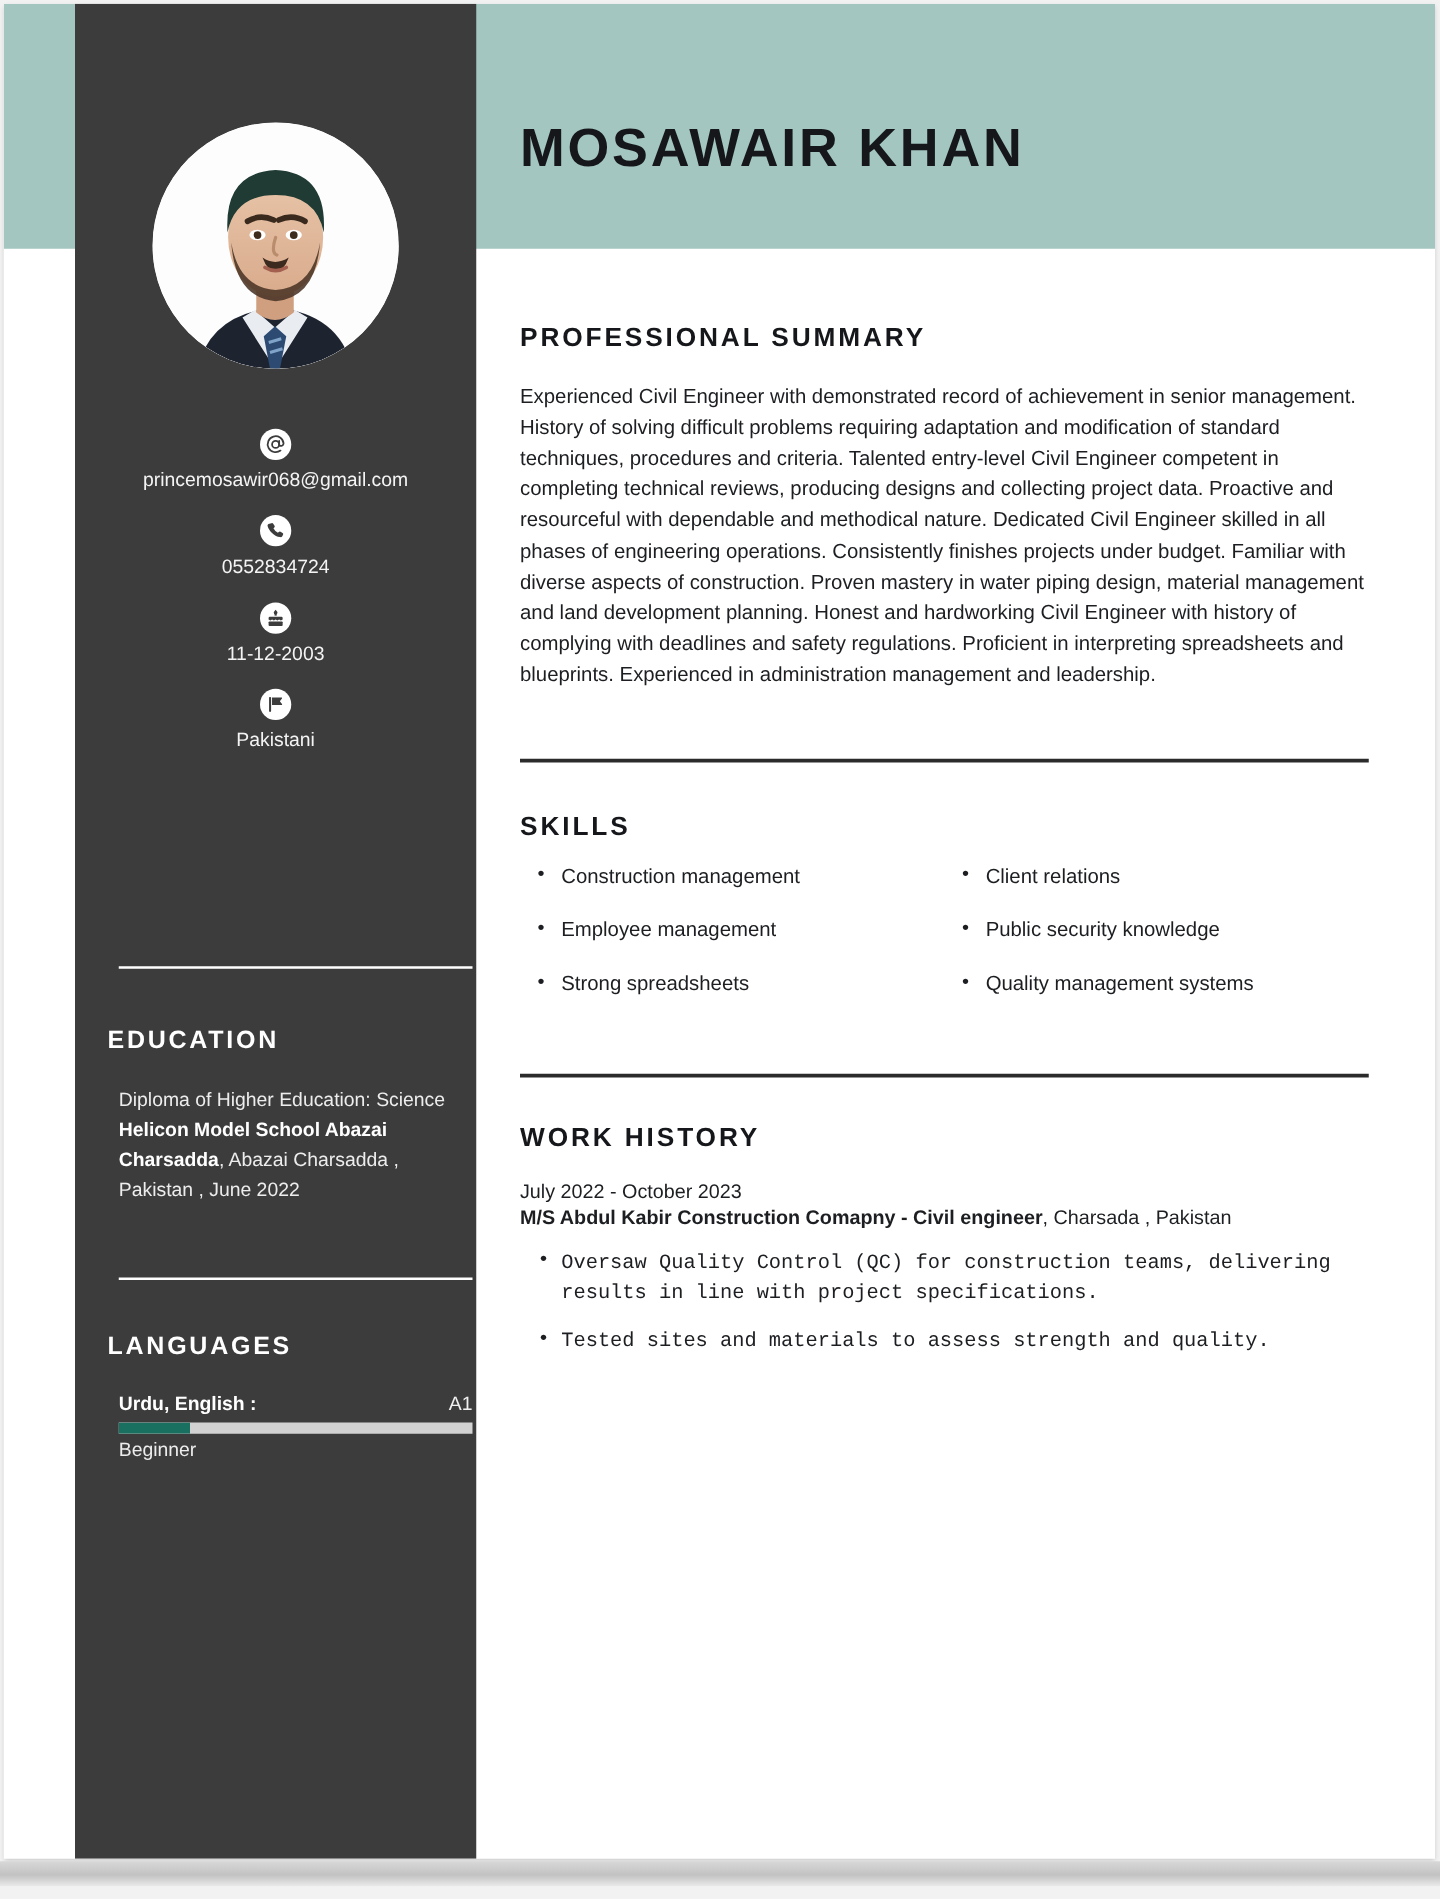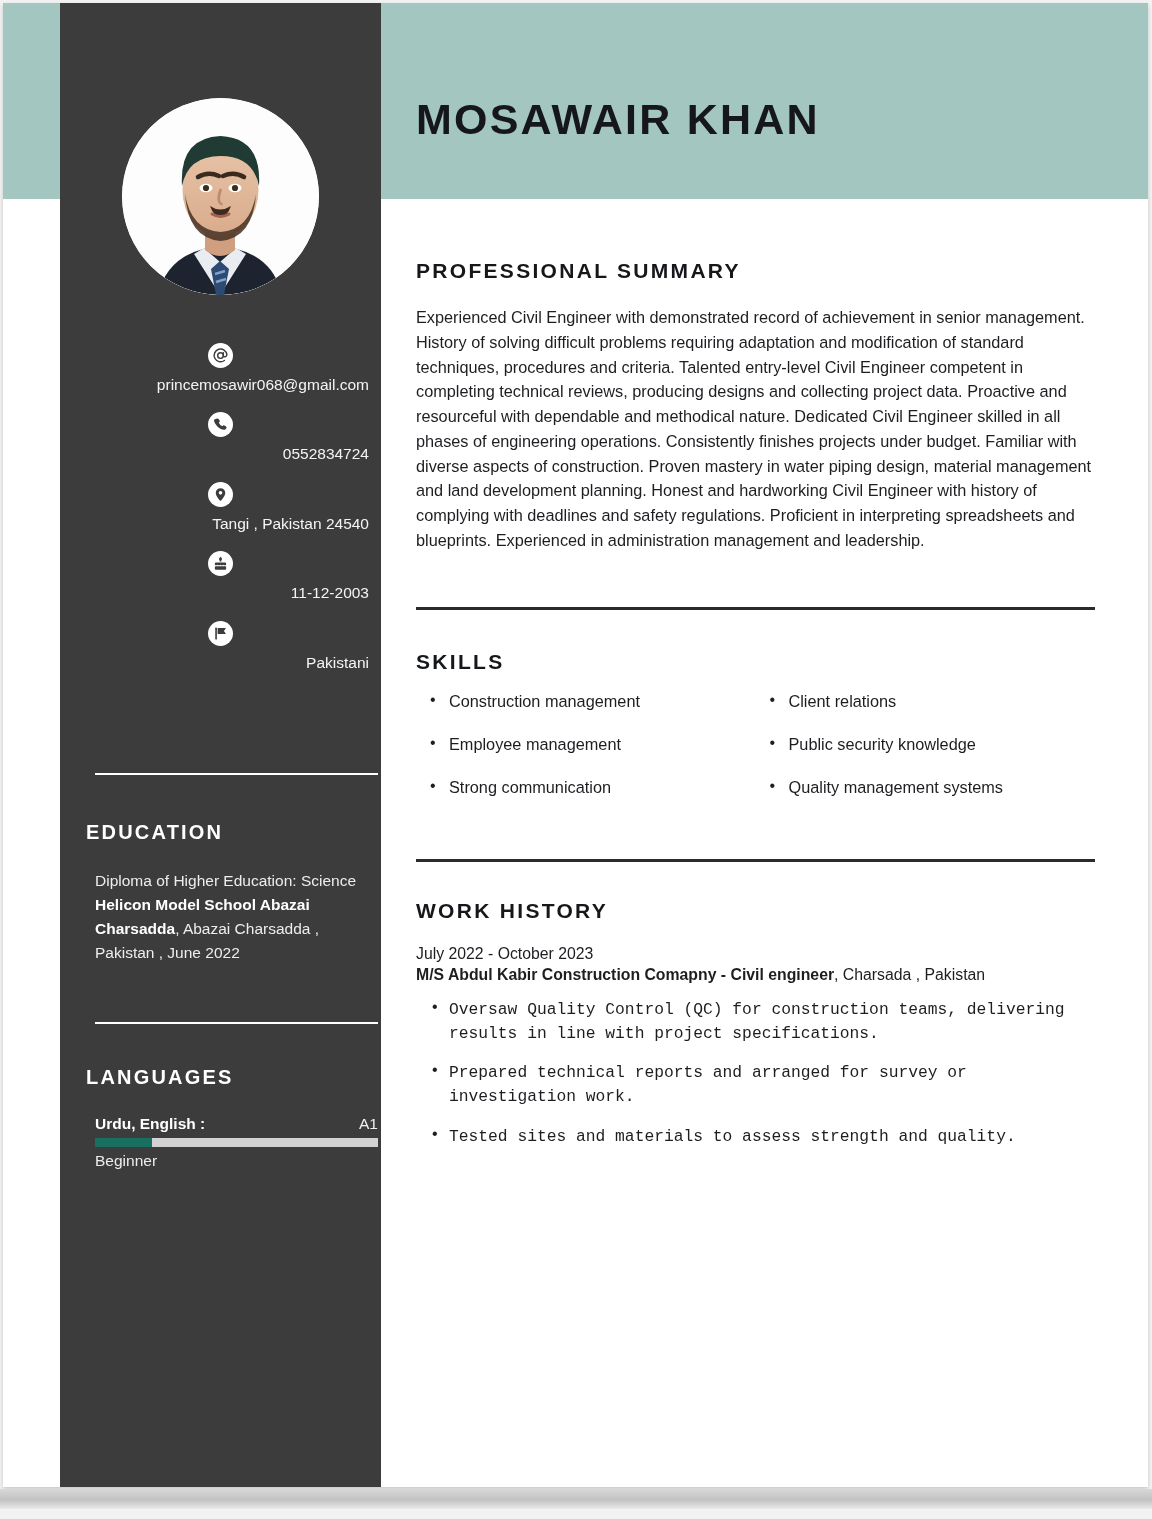--- a/index.html
+++ b/index.html
@@ -101,21 +101,20 @@
     margin-bottom: 7px;
   }
   .contact-icon svg { display: block; }
   .contact-text {
     display: block;
     font-size: 15.5px;
     color: #f4f4f4;
     line-height: 1.25;
     padding: 0 12px;
     word-break: break-word;
-    text-align: right;
   }
 
   .side-divider {
     position: absolute;
     left: 35px;
     width: 283px;
     height: 2px;
     background: #ffffff;
   }
 
@@ -319,29 +318,20 @@
 
       <div class="contact-item">
         <span class="contact-icon">
           <svg width="15" height="15" viewBox="0 0 24 24" fill="#3c3c3c">
             <path d="M6.6 2.5a1.8 1.8 0 0 1 2.3.6l1.7 2.6a1.8 1.8 0 0 1-.3 2.3l-1.1 1a12 12 0 0 0 5.8 5.8l1-1.1a1.8 1.8 0 0 1 2.3-.3l2.6 1.7a1.8 1.8 0 0 1 .6 2.3l-1 1.8a2.4 2.4 0 0 1-2.7 1.1C11.4 20.6 3.4 12.6 1.7 6.2A2.4 2.4 0 0 1 2.8 3.5z"></path>
           </svg>
         </span>
         <span class="contact-text">0552834724</span>
       </div>
 
-      <div class="contact-item">
-        <span class="contact-icon">
-          <svg width="15" height="15" viewBox="0 0 24 24" fill="#3c3c3c">
-            <path d="M12 1.8a7.6 7.6 0 0 0-7.6 7.6c0 5.7 7.6 12.8 7.6 12.8s7.6-7.1 7.6-12.8A7.6 7.6 0 0 0 12 1.8z"></path>
-            <circle cx="12" cy="9.3" r="2.9" fill="#ffffff"></circle>
-          </svg>
-        </span>
-        <span class="contact-text">Tangi , Pakistan 24540</span>
-      </div>
 
       <div class="contact-item">
         <span class="contact-icon">
           <svg width="15" height="15" viewBox="0 0 24 24" fill="#3c3c3c">
             <path d="M12 1.2c1.6 1.7 2.4 2.8 2.4 3.6a2.4 2.4 0 0 1-4.8 0c0-.8.8-1.9 2.4-3.6z"></path>
             <rect x="10.6" y="5.4" width="2.8" height="3.4"></rect>
             <path d="M4.6 10.2h14.8a1.6 1.6 0 0 1 1.6 1.6v2.1c-1.5 1.4-3 1.4-4.5 0-1.5 1.4-3 1.4-4.5 0-1.5 1.4-3 1.4-4.5 0-1.5 1.4-3 1.4-4.5 0v-2.1a1.6 1.6 0 0 1 1.6-1.6z"></path>
             <rect x="3" y="16.2" width="18" height="5.8" rx="1.2"></rect>
           </svg>
         </span>
@@ -393,40 +383,39 @@
     </div>
 
     <div class="main-divider" style="position:absolute; top:604px;"></div>
 
     <div style="position:absolute; top:647px; width:679px;">
       <div class="section-title">SKILLS</div>
       <div class="skills-grid">
         <div class="skills-col">
           <div class="skill-item">Construction management</div>
           <div class="skill-item">Employee management</div>
-          <div class="skill-item">Strong communication</div>
+          <div class="skill-item">Strong spreadsheets</div>
         </div>
         <div class="skills-col">
           <div class="skill-item">Client relations</div>
           <div class="skill-item">Public security knowledge</div>
           <div class="skill-item">Quality management systems</div>
         </div>
       </div>
     </div>
 
     <div class="main-divider" style="position:absolute; top:856px;"></div>
 
     <div style="position:absolute; top:896px; width:679px;">
       <div class="section-title">WORK HISTORY</div>
       <div>
         <div class="job-dates">July 2022 - October 2023</div>
         <div class="job-line"><b>M/S Abdul Kabir Construction Comapny - Civil engineer</b><span>, Charsada , Pakistan</span></div>
         <div class="job-bullets">
           <div class="job-bullet">Oversaw Quality Control (QC) for construction teams, delivering results in line with project specifications.</div>
-          <div class="job-bullet">Prepared technical reports and arranged for survey or investigation work.</div>
           <div class="job-bullet">Tested sites and materials to assess strength and quality.</div>
         </div>
       </div>
     </div>
 
   </div>
 
 </div>
 
 <div class="page-shadow-strip"></div>

